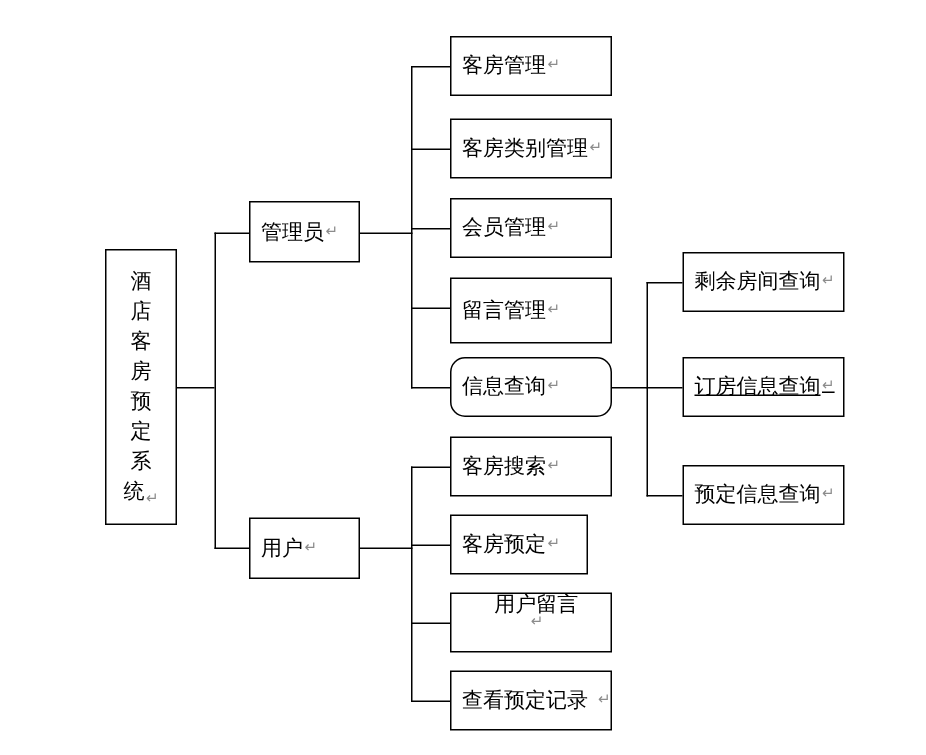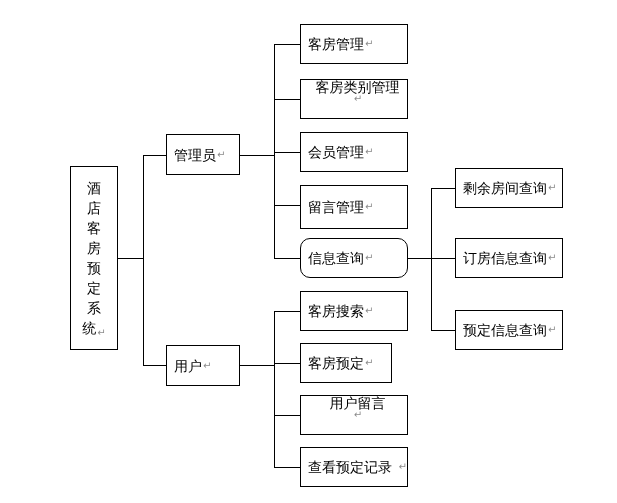--- a/index.html
+++ b/index.html
@@ -126,21 +126,21 @@
   <div class="node hbox" style="left:166px;top:345px;width:74px;height:41px;">
     <span class="lbl">用户</span>
     <span class="pil">↵</span>
   </div>
 
   <div class="node hbox" style="left:300px;top:24px;width:108px;height:40px;">
     <span class="lbl">客房管理</span>
     <span class="pil">↵</span>
   </div>
 
-  <div class="node hbox" style="left:300px;top:79px;width:108px;height:40px;flex-direction:column;">
+  <div class="node hbox" style="left:300px;top:79px;width:108px;height:40px;">
     <span class="lbl">客房类别管理</span>
     <span class="pil">↵</span>
   </div>
 
   <div class="node hbox" style="left:300px;top:132px;width:108px;height:40px;">
     <span class="lbl">会员管理</span>
     <span class="pil">↵</span>
   </div>
 
   <div class="node hbox" style="left:300px;top:185px;width:108px;height:44px;">
@@ -171,21 +171,21 @@
   <div class="node hbox" style="left:300px;top:447px;width:108px;height:40px;justify-content:space-between;">
     <span class="lbl">查看预定记录</span>
     <span class="pil">↵</span>
   </div>
 
   <div class="node hbox" style="left:455px;top:168px;width:108px;height:40px;">
     <span class="lbl">剩余房间查询</span>
     <span class="pil">↵</span>
   </div>
 
-  <div class="node hbox" style="left:455px;top:238px;width:108px;height:40px;">
+  <div class="node hbox" style="left:455px;top:238px;width:108px;height:40px;text-decoration:underline;">
     <span class="lbl">订房信息查询</span>
     <span class="pil">↵</span>
   </div>
 
   <div class="node hbox" style="left:455px;top:310px;width:108px;height:40px;">
     <span class="lbl">预定信息查询</span>
     <span class="pil">↵</span>
   </div>
 
 </div>

